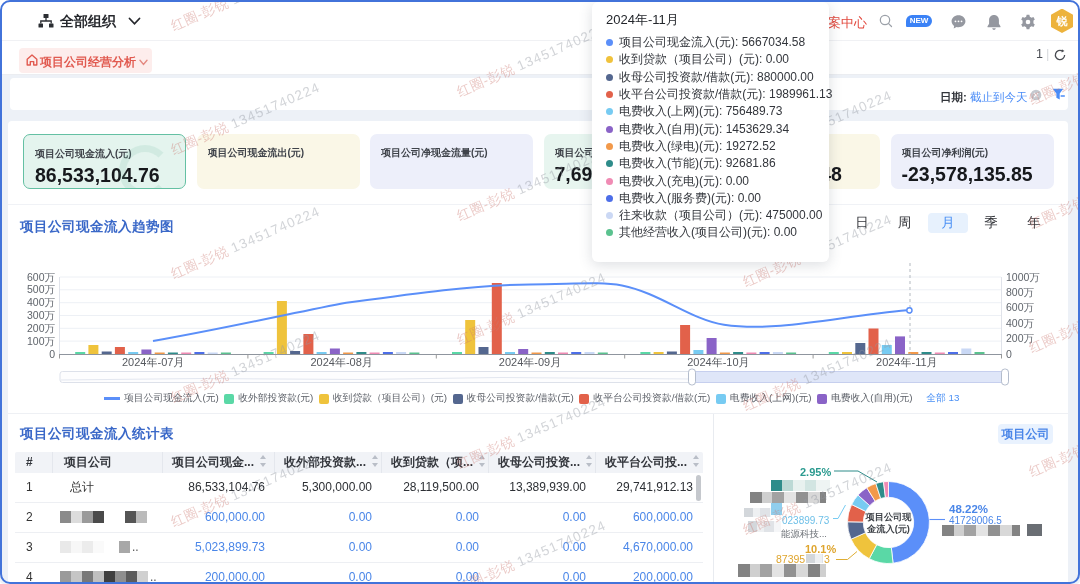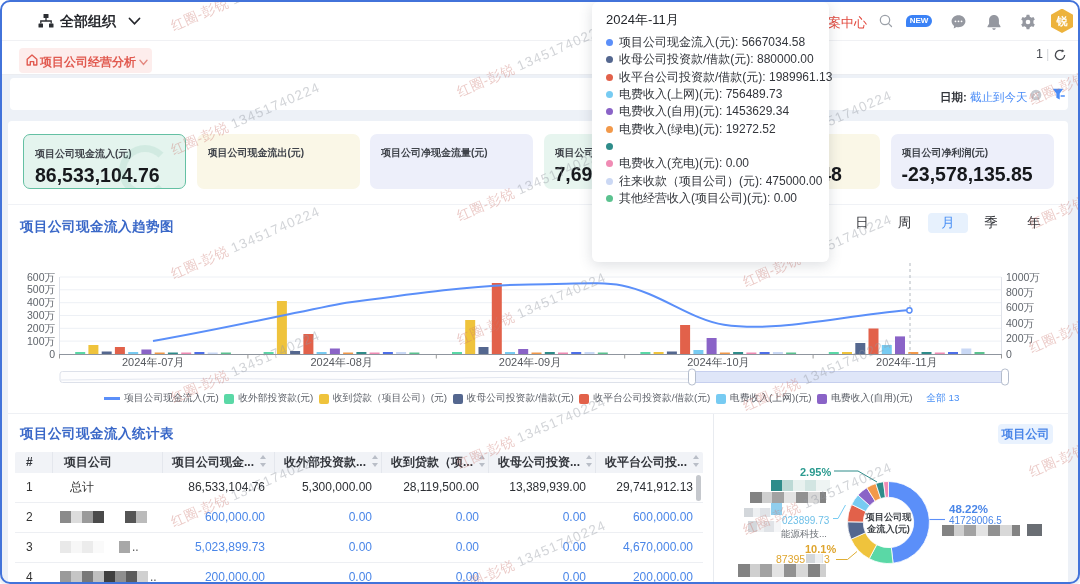--- a/index.html
+++ b/index.html
@@ -407,20 +407,24 @@
       <div class="wm" style="left:744px;top:522px"><span class="wmn">红圈-彭锐</span> <span class="wmd">13451740224</span></div>
       <div class="wm" style="left:1030px;top:464px"><span class="wmn">红圈-彭锐</span> </div>
     </div>
 <div class="tooltip">
       <div class="ttl">2024年-11月</div>
       <div class="trow">
         <span class="dot" style="background:#5B8FF9"></span>
         <span>项目公司现金流入(元): 5667034.58</span>
       </div>
       <div class="trow">
+        <span class="dot" style="background:#F0C23C"></span>
+        <span>收到贷款（项目公司）(元): 0.00</span>
+      </div>
+      <div class="trow">
         <span class="dot" style="background:#54678F"></span>
         <span>收母公司投资款/借款(元): 880000.00</span>
       </div>
       <div class="trow">
         <span class="dot" style="background:#E2614A"></span>
         <span>收平台公司投资款/借款(元): 1989961.13</span>
       </div>
       <div class="trow">
         <span class="dot" style="background:#77CBF2"></span>
         <span>电费收入(上网)(元): 756489.73</span>
@@ -428,26 +432,31 @@
       <div class="trow">
         <span class="dot" style="background:#8A63C7"></span>
         <span>电费收入(自用)(元): 1453629.34</span>
       </div>
       <div class="trow">
         <span class="dot" style="background:#F2994A"></span>
         <span>电费收入(绿电)(元): 19272.52</span>
       </div>
       <div class="trow">
         <span class="dot" style="background:#2E8C8A"></span>
+        <span>电费收入(节能)(元): 92681.86</span>
       </div>
       <div class="trow">
         <span class="dot" style="background:#F08BB4"></span>
         <span>电费收入(充电)(元): 0.00</span>
       </div>
       <div class="trow">
+        <span class="dot" style="background:#4D6EE8"></span>
+        <span>电费收入(服务费)(元): 0.00</span>
+      </div>
+      <div class="trow">
         <span class="dot" style="background:#CBD8F4"></span>
         <span>往来收款（项目公司）(元): 475000.00</span>
       </div>
       <div class="trow">
         <span class="dot" style="background:#5BC28F"></span>
         <span>其他经营收入(项目公司)(元): 0.00</span>
       </div>
     </div>
 <div id="frame"></div>
 </div>

